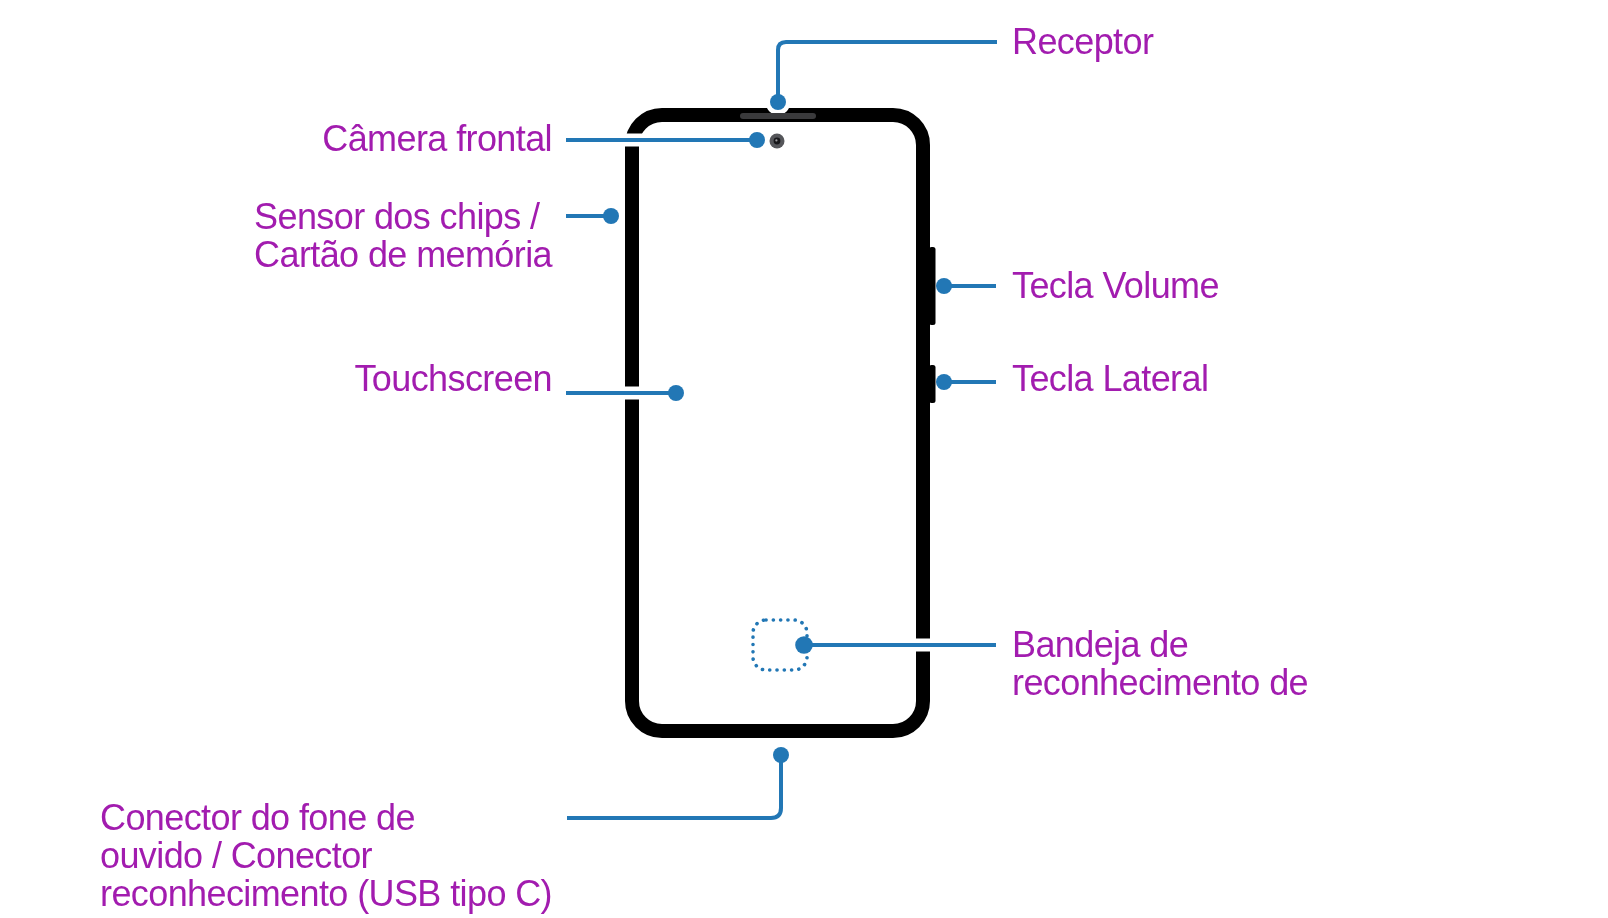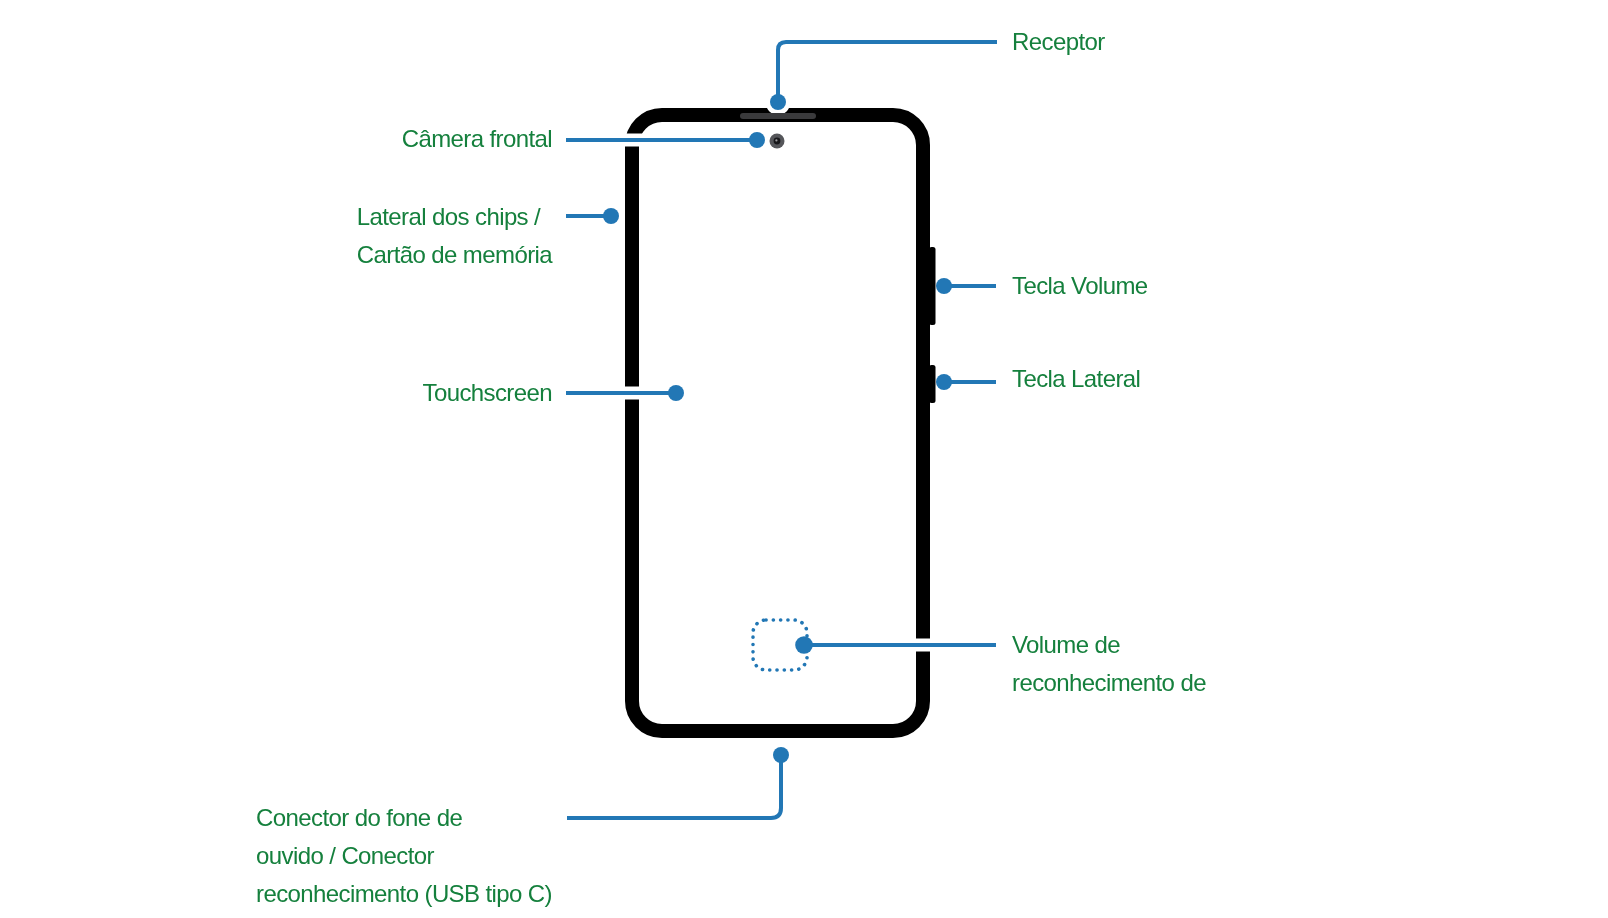--- a/index.html
+++ b/index.html
@@ -15,33 +15,33 @@
     overflow: hidden;
     font-family: "Liberation Sans", sans-serif;
   }
   .canvas svg {
     position: absolute;
     left: 0;
     top: 0;
   }
   .label {
     position: absolute;
-    font-size: 24px;
+    font-size: 36px;
     line-height: 38px;
     letter-spacing: -0.6px;
-    color: #15803d;
+    color: #a21caf;
     white-space: nowrap;
   }
   .col-left  { text-align: left; right: 1056px; }
   .col-right { text-align: left;  left: 1012px;  }
 
   #lbl-receptor    { top: 23px;  }
   #lbl-camera      { top: 120px; }
   #lbl-bandeja     { top: 198px; }
-  #lbl-touchscreen { top: 374px; }
+  #lbl-touchscreen { top: 360px; }
   #lbl-volume      { top: 267px; }
   #lbl-lateral     { top: 360px; }
   #lbl-sensor      { top: 626px; }
   #lbl-conector    { top: 799px; }
 </style>
 </head>
 <body>
 
 <div class="canvas">
 
@@ -95,38 +95,38 @@
 
   <div class="label col-right" id="lbl-receptor">
     <div>Receptor</div>
   </div>
 
   <div class="label col-left" id="lbl-camera">
     <div>Câmera frontal</div>
   </div>
 
   <div class="label col-left" id="lbl-bandeja">
-    <div>Lateral dos chips /</div>
+    <div>Sensor dos chips /</div>
     <div>Cartão de memória</div>
   </div>
 
   <div class="label col-left" id="lbl-touchscreen">
     <div>Touchscreen</div>
   </div>
 
   <div class="label col-right" id="lbl-volume">
     <div>Tecla Volume</div>
   </div>
 
   <div class="label col-right" id="lbl-lateral">
     <div>Tecla Lateral</div>
   </div>
 
   <div class="label col-right" id="lbl-sensor">
-    <div>Volume de</div>
+    <div>Bandeja de</div>
     <div>reconhecimento de</div>
   </div>
 
   <div class="label col-left" id="lbl-conector">
     <div>Conector do fone de</div>
     <div>ouvido / Conector</div>
     <div>reconhecimento (USB tipo C)</div>
   </div>
 
 </div>

